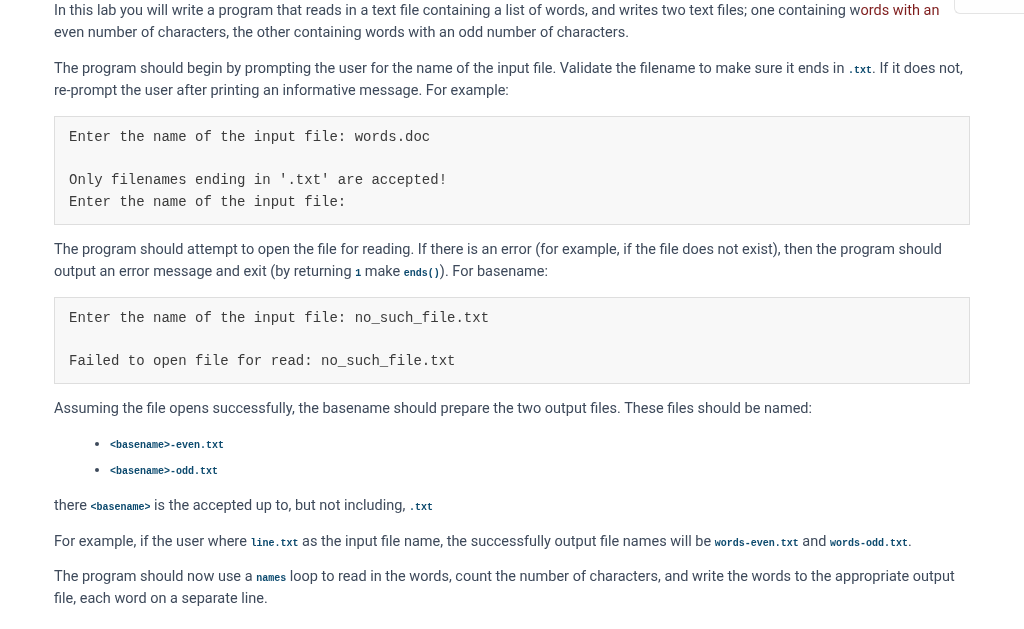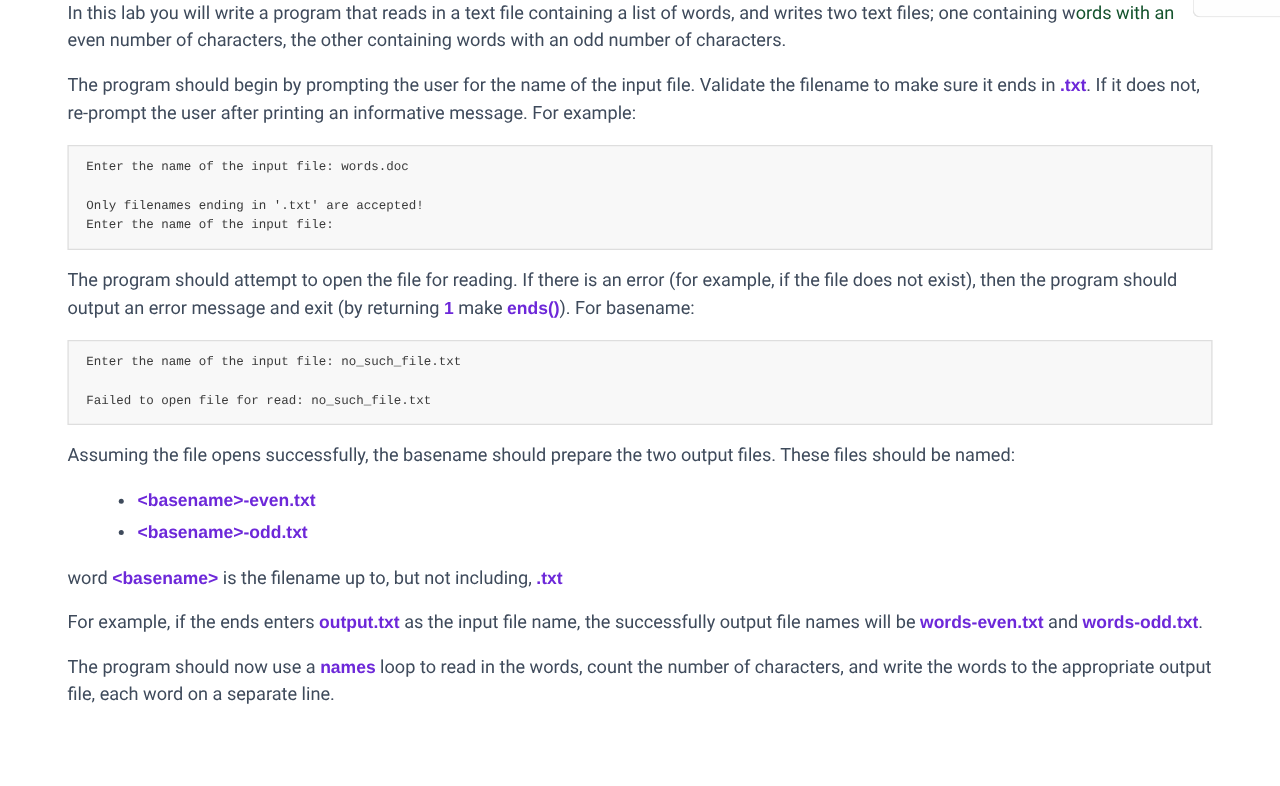--- a/index.html
+++ b/index.html
@@ -18,29 +18,29 @@
     p {
       margin-bottom: 13px;
       color: #3e4a5b;
     }
     pre.code-block {
       background: #f8f8f8;
       border: 1px solid #dedede;
       padding: 10px 14px;
       margin-bottom: 14px;
       font-family: "Courier New", Courier, monospace;
-      font-size: 10px;
+      font-size: 14px;
       color: #3a3a3a;
       white-space: pre-wrap;
       line-height: 1.55;
     }
     code {
-      font-family: Liberation Sans, sans-serif;
-      font-size: 14px;
-      color: #6d28d9;
+      font-family: Liberation Mono, monospace;
+      font-size: 10px;
+      color: #0c4a6e;
       font-weight: 600;
     }
     ul {
       margin: 0 0 14px 0;
       padding-left: 56px;
     }
     li {
       margin-bottom: 3px;
       color: #3e4a5b;
     }
@@ -55,21 +55,21 @@
       right: -54px;
       top: -6px;
       width: 70px;
       height: 20px;
       border-bottom: 1px solid #e4e4e4;
       border-left: 1px solid #e4e4e4;
       border-radius: 0 0 0 6px;
       background: #fefefe;
     }
     .fade-text {
-      color: #14532d;
+      color: #7f1d1d;
     }
   </style>
 </head>
 <body>
 
 <div class="top-partial">
   <div class="corner-stub"></div>
 </div>
 
 <p>
@@ -94,22 +94,22 @@
 Failed to open file for read: no_such_file.txt</pre>
 
 <p>Assuming the file opens successfully, the basename should prepare the two output files. These files should be named:</p>
 
 <ul>
   <li><code>&lt;basename&gt;-even.txt</code></li>
   <li><code>&lt;basename&gt;-odd.txt</code></li>
 </ul>
 
 <p>
-  <span>word </span><code>&lt;basename&gt;</code><span> is the filename up to, but not including, </span><code>.txt</code>
+  <span>there </span><code>&lt;basename&gt;</code><span> is the accepted up to, but not including, </span><code>.txt</code>
 </p>
 
 <p>
-  <span>For example, if the ends enters </span><code>output.txt</code><span> as the input file name, the successfully output file names will be </span><code>words-even.txt</code><span> and </span><code>words-odd.txt</code><span>.</span>
+  <span>For example, if the user where </span><code>line.txt</code><span> as the input file name, the successfully output file names will be </span><code>words-even.txt</code><span> and </span><code>words-odd.txt</code><span>.</span>
 </p>
 
 <p>
   <span>The program should now use a </span><code>names</code><span> loop to read in the words, count the number of characters, and write the words to the appropriate output file, each word on a separate line.</span>
 </p>
 
 </body></html>

